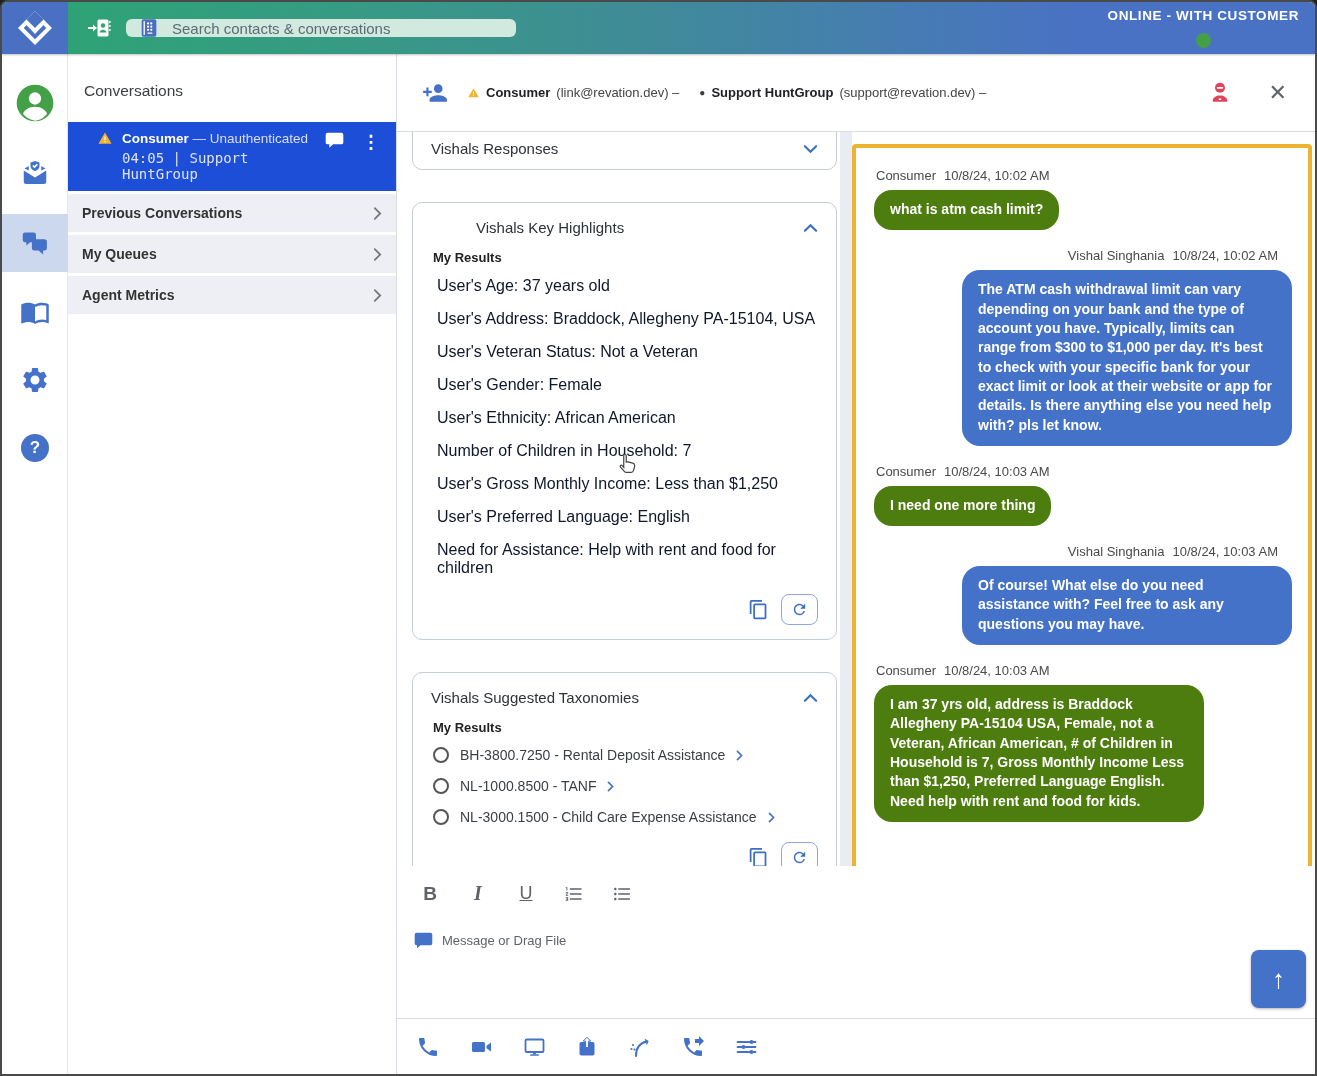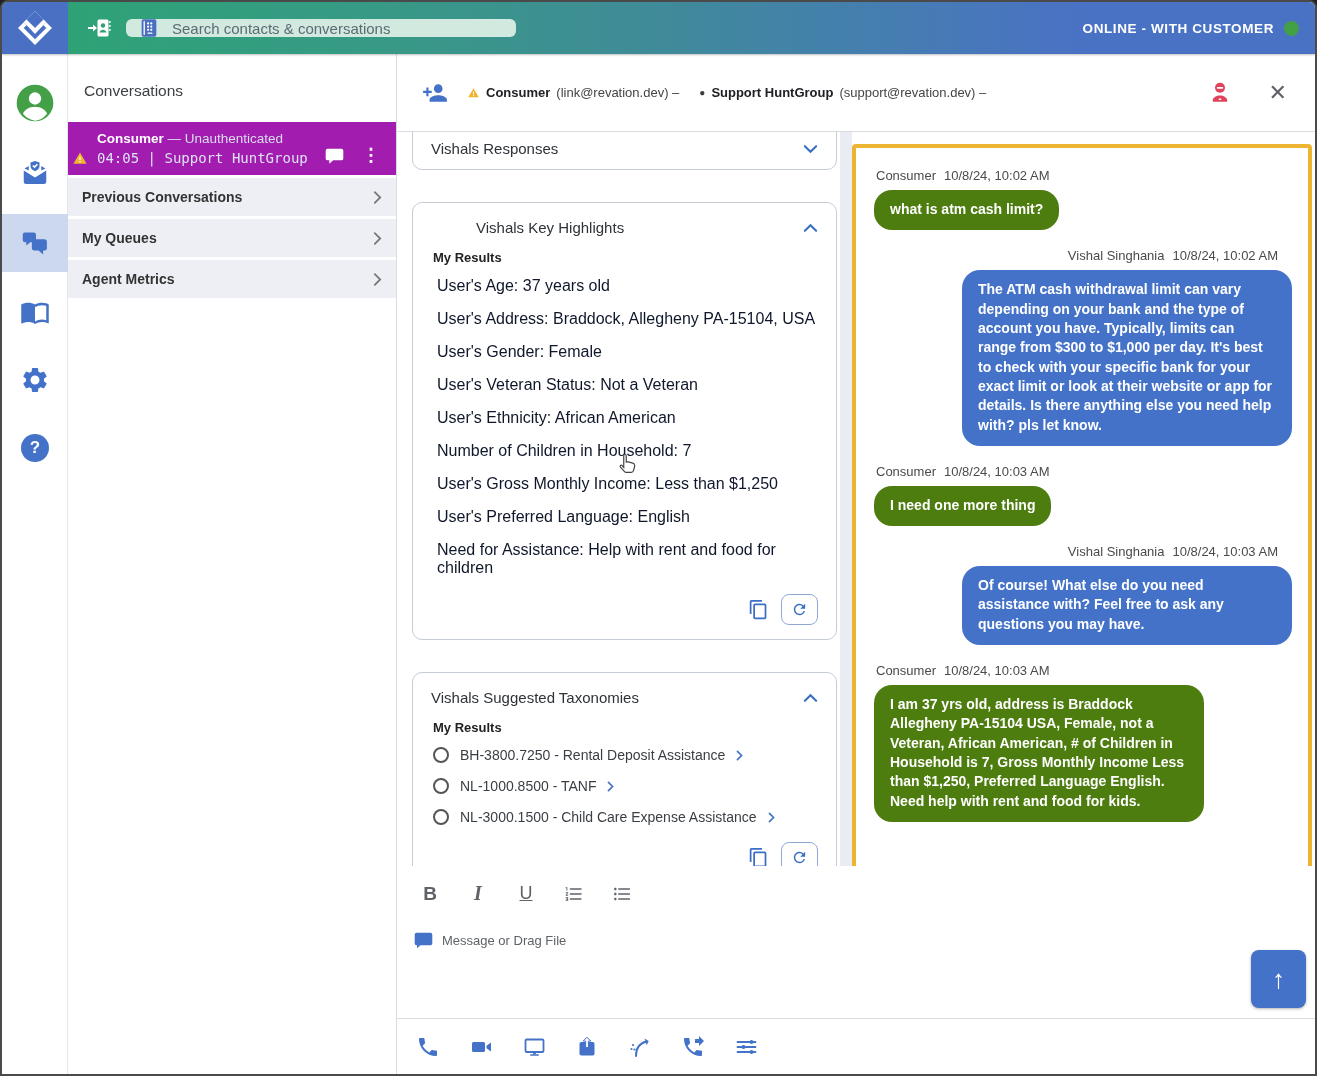--- a/index.html
+++ b/index.html
@@ -11,36 +11,36 @@
   
   .topbar { position:absolute; left:0; top:0; width:100%; height:52px;
     background:linear-gradient(90deg,#2ca473 0%,#379a85 28%,#3e8e93 45%,#4a72c4 82%,#4a72c4 100%);
     display:flex; align-items:center; box-shadow:0 1px 2px rgba(0,0,0,.25); z-index:30; }
   .logo-block { width:66px; height:52px; background:#4a70c4; display:flex; align-items:center; justify-content:center; flex:0 0 auto; }
   .logo-diamond { width:24px; height:24px; border:4px solid #fff; transform:rotate(45deg); position:relative; }
   .logo-diamond::after { content:""; position:absolute; left:-4px; top:-4px; width:12px; height:12px; background:#4a70c4; border-right:4px solid #fff; border-bottom:4px solid #fff; }
   .import-ic { margin:0 14px 0 18px; }
   .searchbox { width:390px; height:18px; background:#d2e9df; border-radius:6px; display:flex; align-items:center; padding:0 12px; gap:12px; cursor:text; }
   .searchbox .ph { color:#5c6b74; font-size:15px; }
-  .presence { margin-left:auto; margin-right:16px; display:flex; align-items:center; gap:10px; }
+  .presence { margin-left:auto; margin-right:16px; display:flex; align-items:center; gap:10px;flex-direction:column; }
   .presence .lbl { color:#fff; font-weight:700; font-size:13.5px; letter-spacing:.6px; }
   .presence .dot { width:15px; height:15px; border-radius:50%; background:#43a047; }
 
   
   .rail { position:absolute; left:0; top:52px; bottom:0; width:66px; background:#fff; border-right:1px solid #e4e7eb; z-index:20; }
   .rail-btn { width:66px; height:56px; display:flex; align-items:center; justify-content:center; cursor:pointer; }
   .rail-btn.avatar { margin-top:18px; height:62px; }
   .rail-btn.selected { background:#ccd8ee; height:58px; }
   .rail-gap { height:12px; }
   .help-circle { width:28px; height:28px; border-radius:50%; background:#4472c8; color:#fff; font-weight:700; font-size:17px; display:flex; align-items:center; justify-content:center; }
 
   
   .conv { position:absolute; left:66px; top:52px; bottom:0; width:329px; background:#fff; border-right:1px solid #d9dde3; z-index:10; }
   .conv-title { padding:28px 16px 22px 16px; font-size:15.5px; color:#3c4043; }
-  .conv-active { background:#a21caf; color:#fff; padding:9px 12px 9px 4px; display:flex; align-items:flex-end; gap:9px; cursor:pointer; }
+  .conv-active { background:#1d4ed8; color:#fff; padding:9px 12px 9px 29px; display:flex; align-items:flex-start; gap:9px; cursor:pointer; }
   .conv-active .lines { flex:1; min-width:0; }
   .conv-active .l1 { font-size:13.5px; }
   .conv-active .l1 b { font-weight:700; }
   .conv-active .l1 .unauth { color:#d9def0; font-weight:400; }
   .conv-active .l2 { font-size:14px; color:#dde3f4; margin-top:4px; font-family:"DejaVu Sans Mono", monospace; }
   .conv-active .bub { margin-right:4px; }
   .kebab { color:#fff; font-size:18px; font-weight:700; padding:0 4px; cursor:pointer; }
   .conv-row { background:#edeff4; margin-top:3px; height:38px; display:flex; align-items:center; padding:0 14px; cursor:pointer; }
   .conv-row .lbl { font-size:14px; font-weight:700; color:#333; flex:1; }
 
@@ -287,22 +287,22 @@
             <span class="icon-btn">
               <svg width="15" height="10" viewBox="0 0 16 10">
                   <polyline points="2,8 8,2 14,8" fill="none" stroke="#3a6fc4" stroke-width="2.2" stroke-linecap="round"></polyline>
                 </svg>
             </span>
           </div>
           <div class="subttl">My Results</div>
           <div id="hl-items">
               <div class="hl-item">User's Age: 37 years old</div>
               <div class="hl-item">User's Address: Braddock, Allegheny PA-15104, USA</div>
+              <div class="hl-item">User's Veteran Status: Not a Veteran</div>
               <div class="hl-item">User's Gender: Female</div>
-              <div class="hl-item">User's Veteran Status: Not a Veteran</div>
               <div class="hl-item">User's Ethnicity: African American</div>
               <div class="hl-item">Number of Children in Household: 7</div>
               <div class="hl-item">User's Gross Monthly Income: Less than $1,250</div>
               <div class="hl-item">User's Preferred Language: English</div>
               <div class="hl-item">Need for Assistance: Help with rent and food for children</div>
             </div>
           <div class="card-actions">
             <span class="icon-btn">
               <svg width="21" height="23" viewBox="0 0 24 24">
                   <path d="M16 1H4c-1.1 0-2 .9-2 2v14h2V3h12V1zm3 4H8c-1.1 0-2 .9-2 2v14c0 1.1.9 2 2 2h11c1.1 0 2-.9 2-2V7c0-1.1-.9-2-2-2zm0 16H8V7h11v14z" fill="#3a6fc4"></path>

